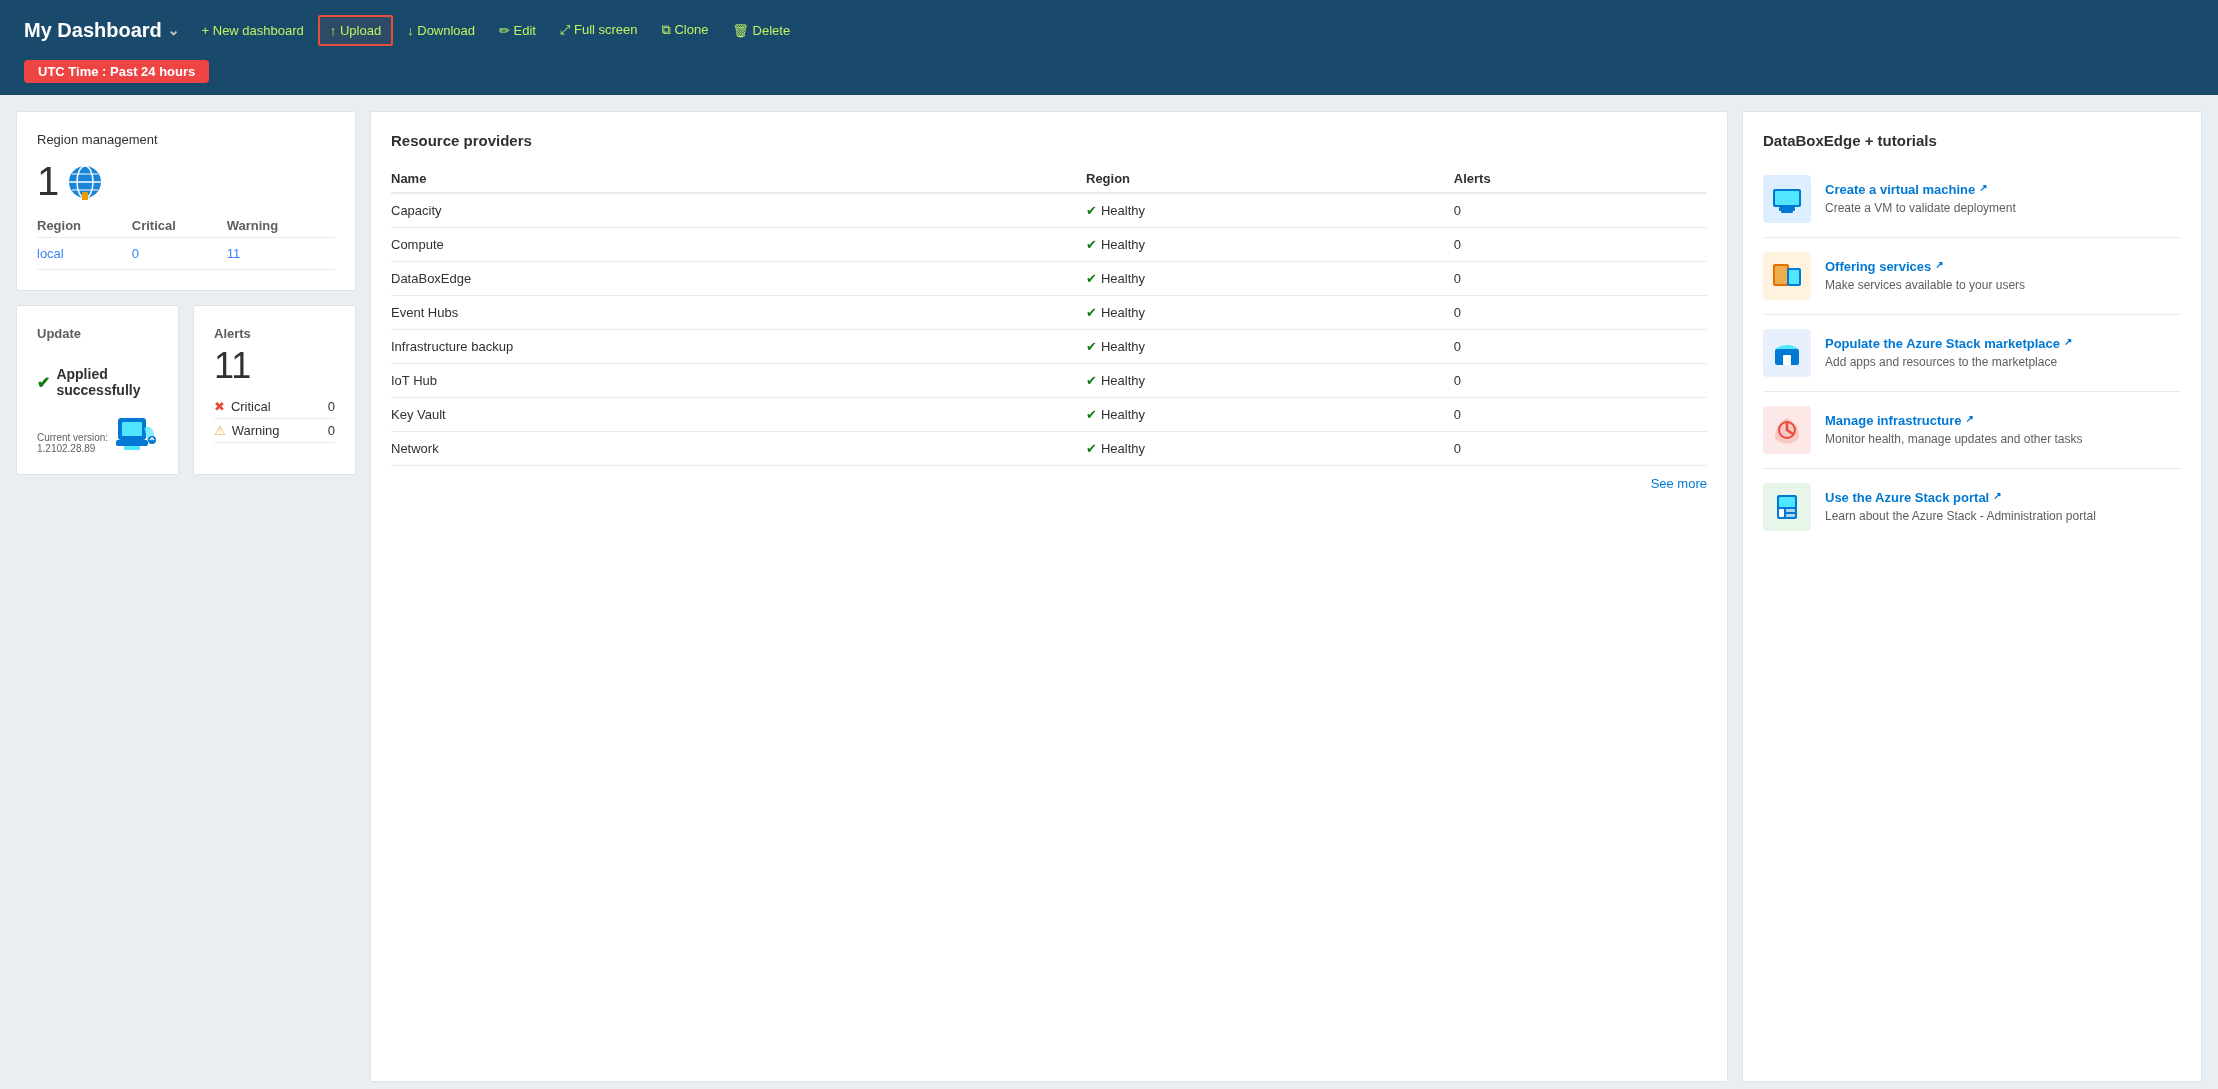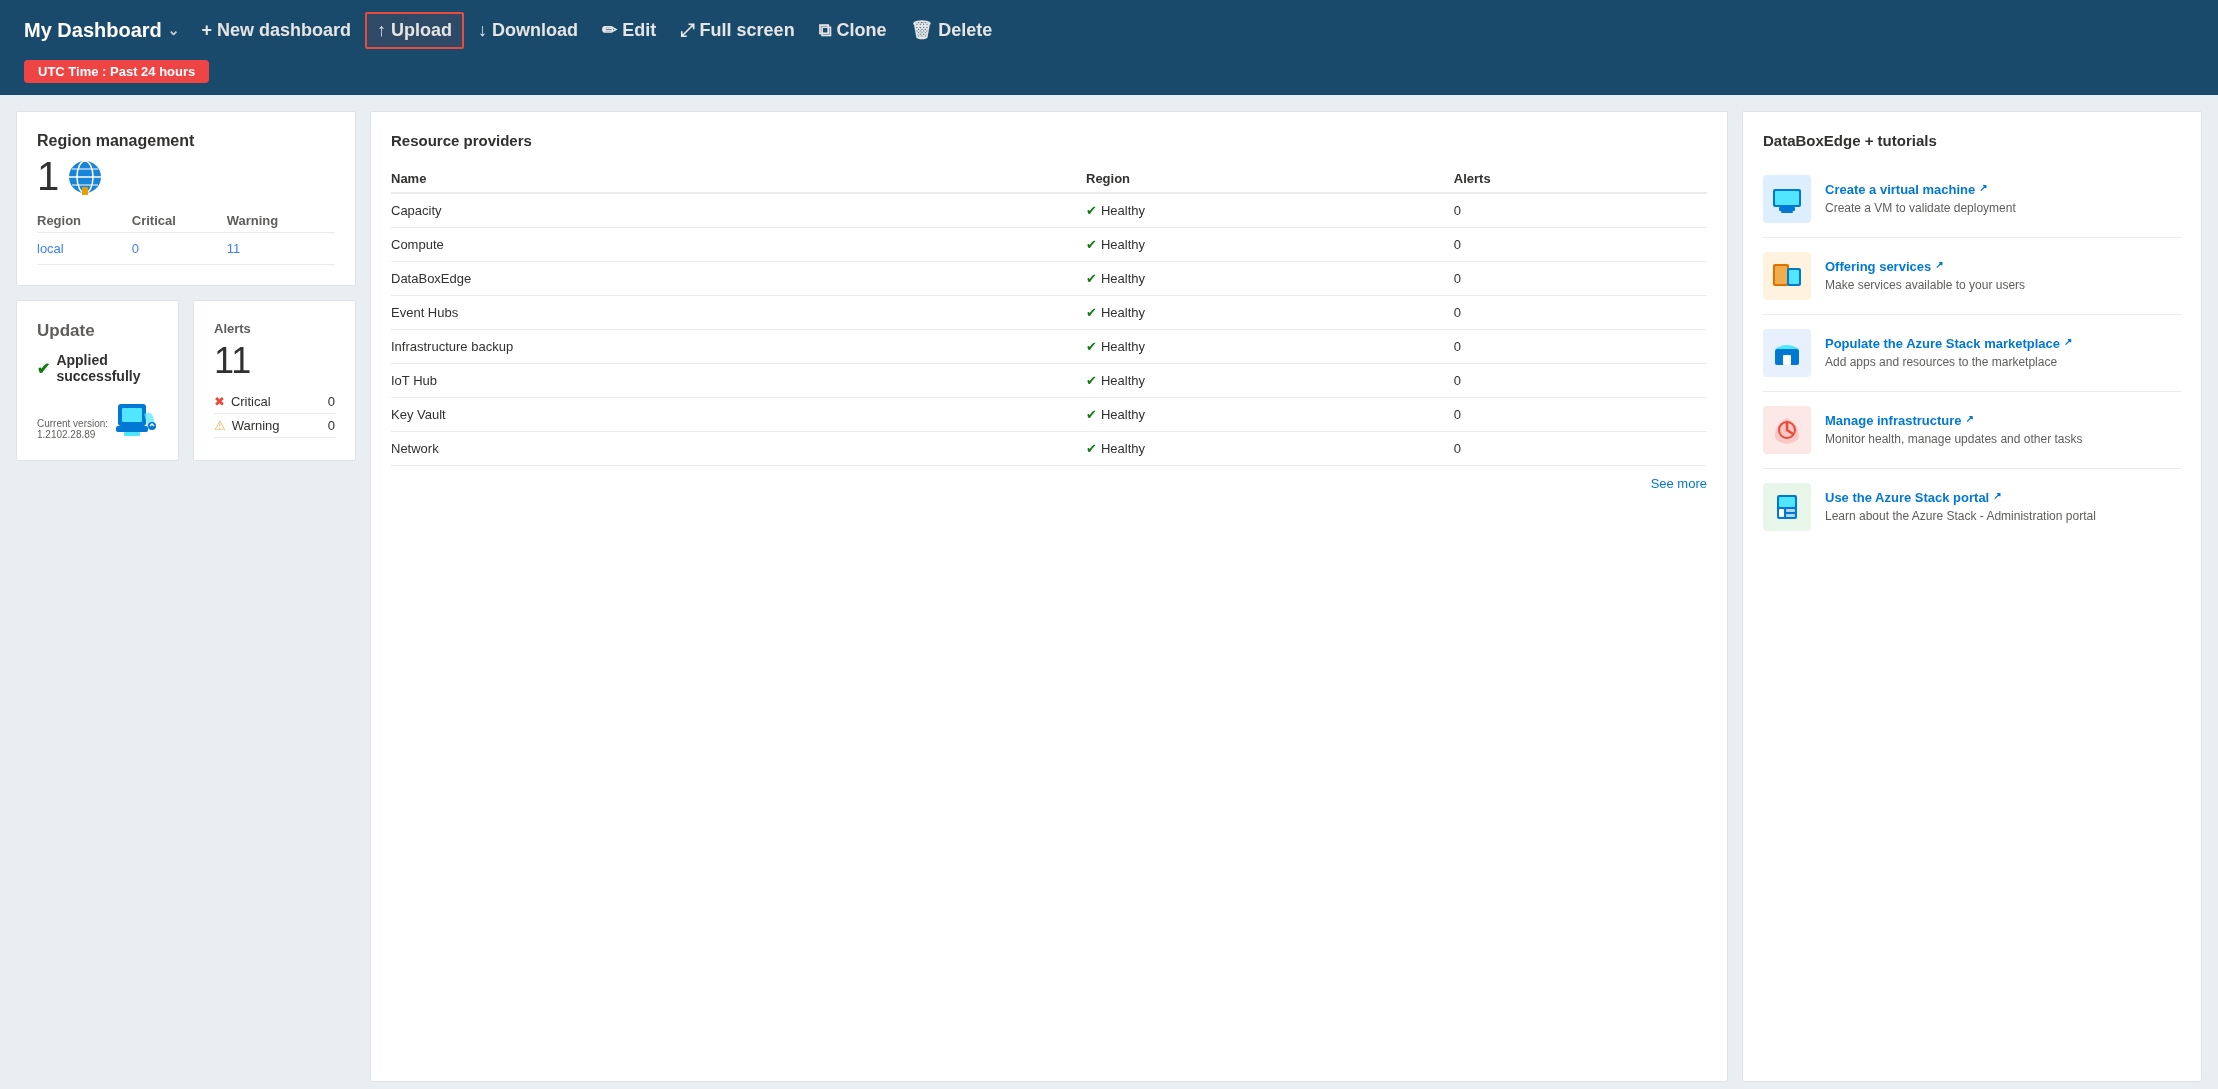--- a/index.html
+++ b/index.html
@@ -23,30 +23,29 @@
       gap: 6px;
       margin-right: 8px;
     }
     .header-title .chevron {
       font-size: 14px;
       color: #ccc;
     }
     .header-btn {
       background: none;
       border: none;
-      color: #e5e5e5;
-      font-size: 18px;
+      color: #bef264;
+      font-size: 13px;
       cursor: pointer;
       padding: 6px 10px;
       display: flex;
       align-items: center;
       gap: 5px;
       border-radius: 2px;
       white-space: nowrap;
-      font-weight: bold;
     }
     .header-btn.upload-btn {
       border: 2px solid #e74c3c;
       background: rgba(231,76,60,0.1);
     }
 
     
     .time-bar {
       background: #1a4a6b;
       padding: 0 24px 12px 24px;
@@ -83,24 +82,24 @@
     .left-col {
       display: flex;
       flex-direction: column;
       gap: 14px;
       min-width: 340px;
       flex: 0 0 340px;
     }
 
     .region-card {}
     .region-card h3 {
-      font-size: 16px;
-      font-weight: 700;
+      font-size: 13px;
+      font-weight: 400;
       color: #323130;
-      margin-bottom: 4px;
+      margin-bottom: 12px;
     }
     .region-count {
       font-size: 40px;
       font-weight: 300;
       color: #323130;
       display: flex;
       align-items: center;
       gap: 8px;
       margin-bottom: 10px;
     }
@@ -108,21 +107,21 @@
       width: 36px;
       height: 36px;
     }
     .region-table { width: 100%; border-collapse: collapse; font-size: 13px; }
     .region-table th { text-align: left; padding: 4px 8px 4px 0; color: #605e5c; font-weight: 600; border-bottom: 1px solid #edebe9; }
     .region-table td { padding: 8px 8px 8px 0; color: #3b82f6; border-bottom: 1px solid #edebe9; }
 
     .bottom-row { display: flex; gap: 14px; }
 
     .update-card { flex: 1; }
-    .update-card h4 { font-size: 17px; color: #605e5c; margin-bottom: 11px; }
+    .update-card h4 { font-size: 13px; color: #605e5c; margin-bottom: 25px; }
     .update-status { display: flex; align-items: center; gap: 6px; font-size: 14px; font-weight: 600; color: #323130; margin-bottom: 12px; }
     .check-green { color: #107c10; font-size: 16px; }
     .version-info { font-size: 10px; color: #605e5c; }
 
     .alerts-card { flex: 1; }
     .alerts-card h4 { font-size: 13px; color: #605e5c; margin-bottom: 4px; }
     .alert-count { font-size: 36px; font-weight: 300; color: #323130; margin-bottom: 8px; }
     .alert-row { display: flex; align-items: center; gap: 6px; font-size: 13px; color: #323130; padding: 4px 0; border-bottom: 1px solid #edebe9; }
     .alert-icon-crit { color: #e74c3c; }
     .alert-icon-warn { color: #f0ad4e; }

